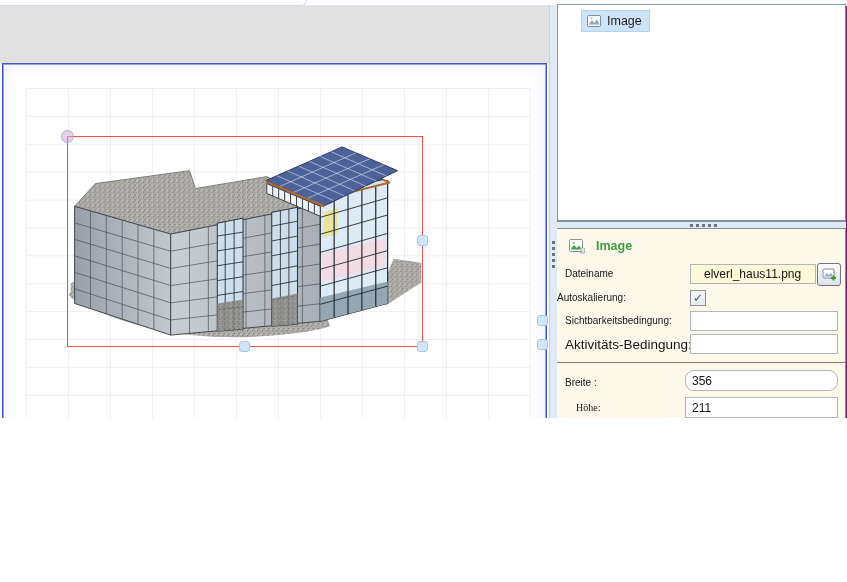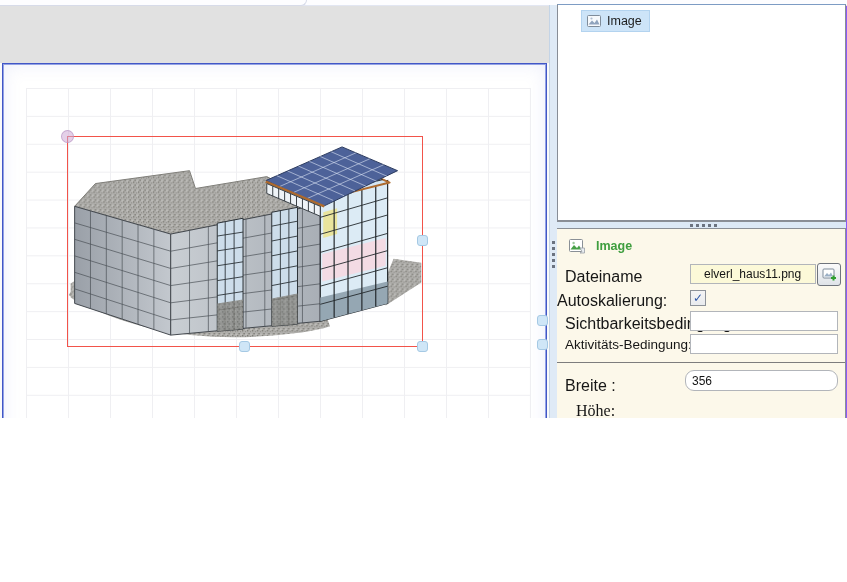--- a/index.html
+++ b/index.html
@@ -1,17 +1,17 @@
 <!DOCTYPE html>
 <html><head>
 <meta charset="utf-8">
 <style>
   html,body{margin:0;padding:0;background:#ffffff;}
   .screen{position:relative;width:847px;height:418px;overflow:hidden;
-    font-family:"Liberation Sans","DejaVu Sans",sans-serif;background:#8b5cf6;}
+    font-family:"Liberation Sans","DejaVu Sans",sans-serif;background:#701a75;}
 
   
   .top-strip{position:absolute;left:0;top:0;width:847px;height:5px;background:#fdfdff;border-bottom:1px solid #e2e6f2;}
   .top-strip .tab-edge{position:absolute;left:0;top:0;width:306px;height:5px;border-right:1px solid #d7dbe9;border-bottom:1px solid #d7dbe9;border-bottom-right-radius:6px;}
 
   
   .left-area{position:absolute;left:0;top:6px;width:549px;height:576px;background:#fafafa;}
   .gray-band{position:absolute;left:0;top:0;width:549px;height:57px;background:#e1e1e1;}
 
   .canvas{position:absolute;left:2px;top:57px;width:543px;height:512px;background:#ffffff;
@@ -41,21 +41,21 @@
 
   .h-splitter{position:absolute;left:557px;top:221px;width:289px;height:8px;background:#dce9f6;
     border-top:1px solid #8a8f96;border-bottom:1px solid #8a8f96;box-sizing:border-box;}
   .h-splitter .grip{position:absolute;left:133px;top:2px;display:flex;gap:3px;}
 
   .props-panel{position:absolute;left:557px;top:229px;width:289px;height:353px;background:#fcf8ea;
     border-right:1px solid #8a8f96;box-sizing:border-box;}
   .props-header{position:absolute;left:11px;top:8px;display:flex;align-items:center;gap:10px;}
   .props-header .title{font-size:12.5px;font-weight:bold;color:#3f9e3f;}
 
-  .plabel{position:absolute;font-size:16px;color:#161616;white-space:nowrap;}
+  .plabel{position:absolute;font-size:10px;color:#161616;white-space:nowrap;}
   .plabel.big{font-size:13.5px;}
   .pinput{position:absolute;height:20px;border:1px solid #b2b5ba;background:#ffffff;
     font-family:"Liberation Sans",sans-serif;font-size:12px;color:#141414;padding:0 0 0 6px;box-sizing:border-box;outline:none;}
   .pinput.yellow{background:#fcf9d8;padding-left:13px;}
 
   .browse-btn{position:absolute;left:260px;top:34px;width:24px;height:23px;border:1px solid #6f747c;border-radius:3px;
     background:linear-gradient(#fbfbfb,#dfe3e8);display:flex;align-items:center;justify-content:center;box-sizing:border-box;}
 
   .checkbox{position:absolute;left:133px;top:61px;width:16px;height:16px;border:1px solid #8d9299;
     background:linear-gradient(#f4f4f4,#e9ebee);display:flex;align-items:center;justify-content:center;
@@ -234,15 +234,16 @@
 
     <span class="plabel big" style="left:8px;top:108px;">Aktivitäts-Bedingung:</span>
     <input class="pinput" style="left: 133px; top: 105px; width: 148px;" value="">
 
     <div class="divider"></div>
 
     <span class="plabel" style="left:8px;top:148px;">Breite :</span>
     <input class="pinput" style="left: 128px; top: 141px; width: 153px; height: 21px; border-radius: 9px;" value="356">
 
     <span class="plabel" style="left:19px;top:173px;font-family:Liberation Serif, serif;">Höhe:</span>
+    <input class="pinput" style="left: 128px; top: 168px; width: 153px; height: 21px;" value="211">
   </div>
 
 </div>
 
 </body></html>

